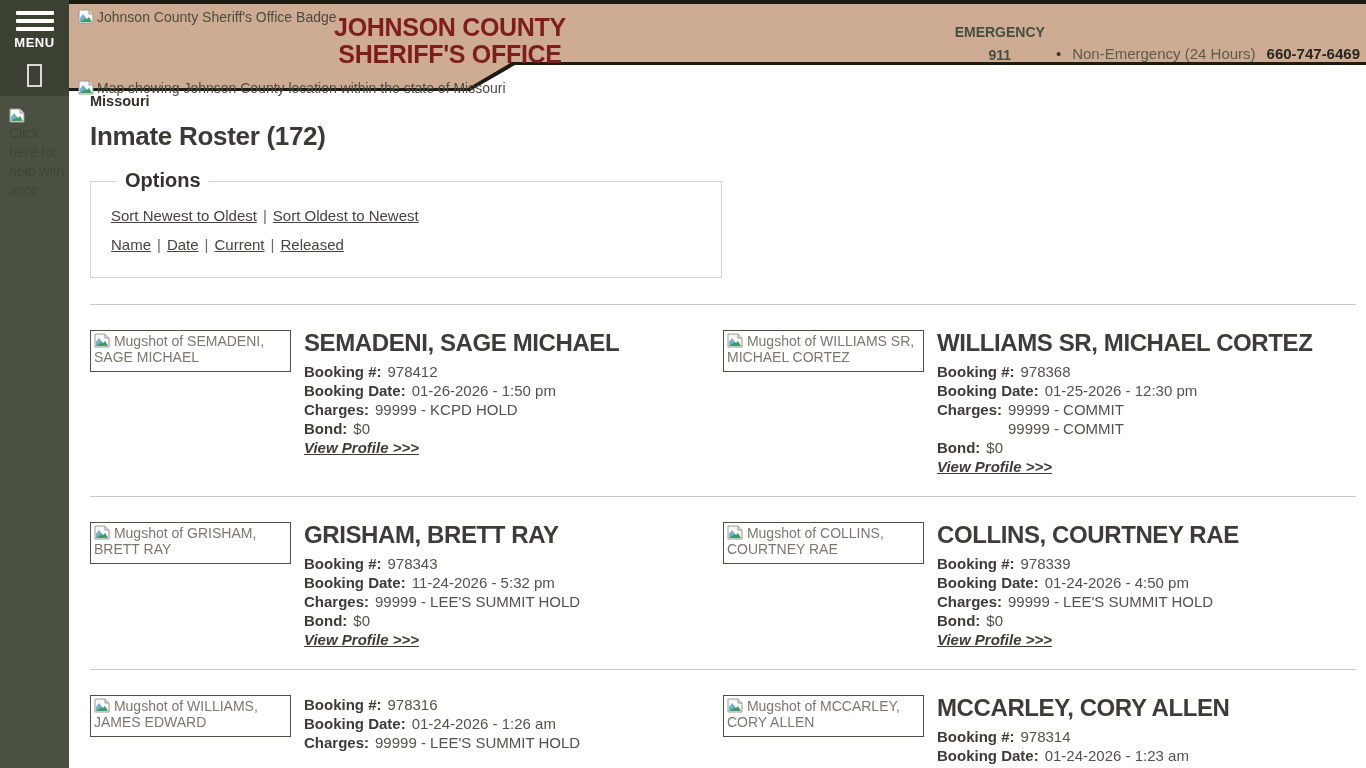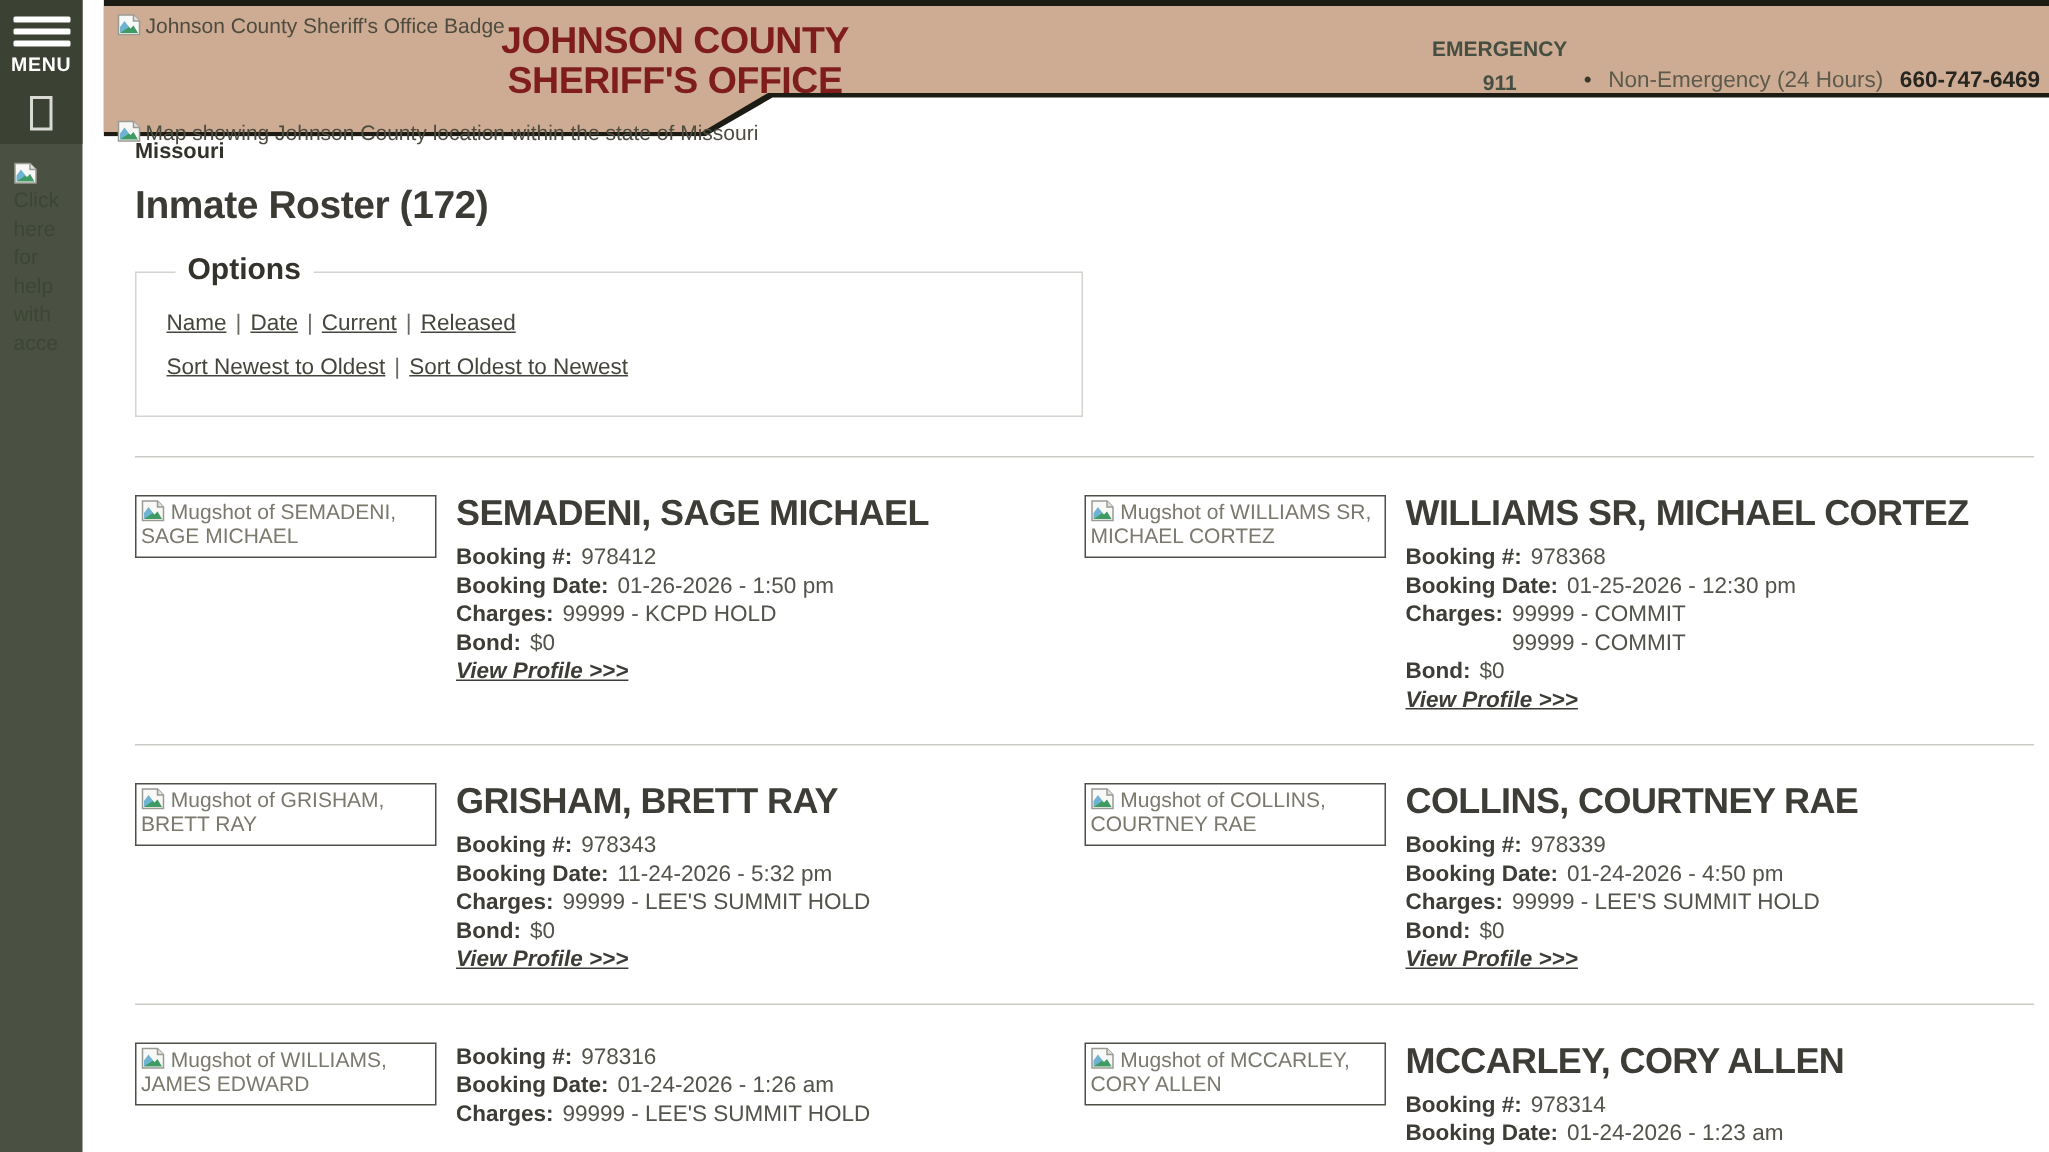--- a/index.html
+++ b/index.html
@@ -1,20 +1,20 @@
 <!DOCTYPE html>
 <html><head>
 <meta charset="utf-8">
 <style>
   * { margin:0; padding:0; box-sizing:border-box; }
   html,body { width:1366px; height:768px; overflow:hidden; background:#fff;
     font-family:"Liberation Sans", sans-serif; color:#3f3e39; }
 
   
-  .sidebar { position:absolute; left:0; top:0; width:55px; height:768px;
+  .sidebar { position:absolute; left:0; top:0; width:69px; height:768px;
     background:#4b5142; z-index:30; }
   .menu-btn { height:96px; background:#3b4133; display:flex; flex-direction:column;
     align-items:center; padding-top:11px; cursor:pointer; }
   .bars { display:flex; flex-direction:column; gap:4px; }
   .bars span { display:block; width:38px; height:4px; background:#fff; border-radius:1px; }
   .menu-label { color:#fff; font-weight:bold; font-size:13px; letter-spacing:.5px; margin-top:4px; }
   .tofu-box { width:15px; height:23px; border:2px solid #d9d9d6; margin-top:14px; }
   .a11y { margin-top:12px; padding-left:9px; padding-right:4px; color:#3d4534;
     font-size:14px; line-height:19px; word-break:break-word; }
   .a11y .b-ico { display:block; margin-bottom:1px; }
@@ -142,22 +142,22 @@
       </div>
       <div class="map-caption">Missouri</div>
     </div>
   </div>
 
   <div class="content">
     <h1 class="page-title">Inmate Roster (172)</h1>
 
     <div class="options-box">
       <span class="opt-legend">Options</span>
+      <div class="opt-row" id="sort-row"><a href="#">Sort Newest to Oldest</a><span class="opt-sep">|</span><a href="#">Sort Oldest to Newest</a></div>
       <div class="opt-row" id="filter-row"><a href="#">Name</a><span class="opt-sep">|</span><a href="#">Date</a><span class="opt-sep">|</span><a href="#">Current</a><span class="opt-sep">|</span><a href="#">Released</a></div>
-      <div class="opt-row" id="sort-row"><a href="#">Sort Newest to Oldest</a><span class="opt-sep">|</span><a href="#">Sort Oldest to Newest</a></div>
     </div>
 
     <div id="roster">
         <hr class="row-divider first-divider">
         <div class="row">
   <div class="card">
     <div class="mugshot">
       <span class="b-ico">
         <svg width="16" height="15" viewBox="0 0 16 15">
                   <use href="#broken-img"></use>

